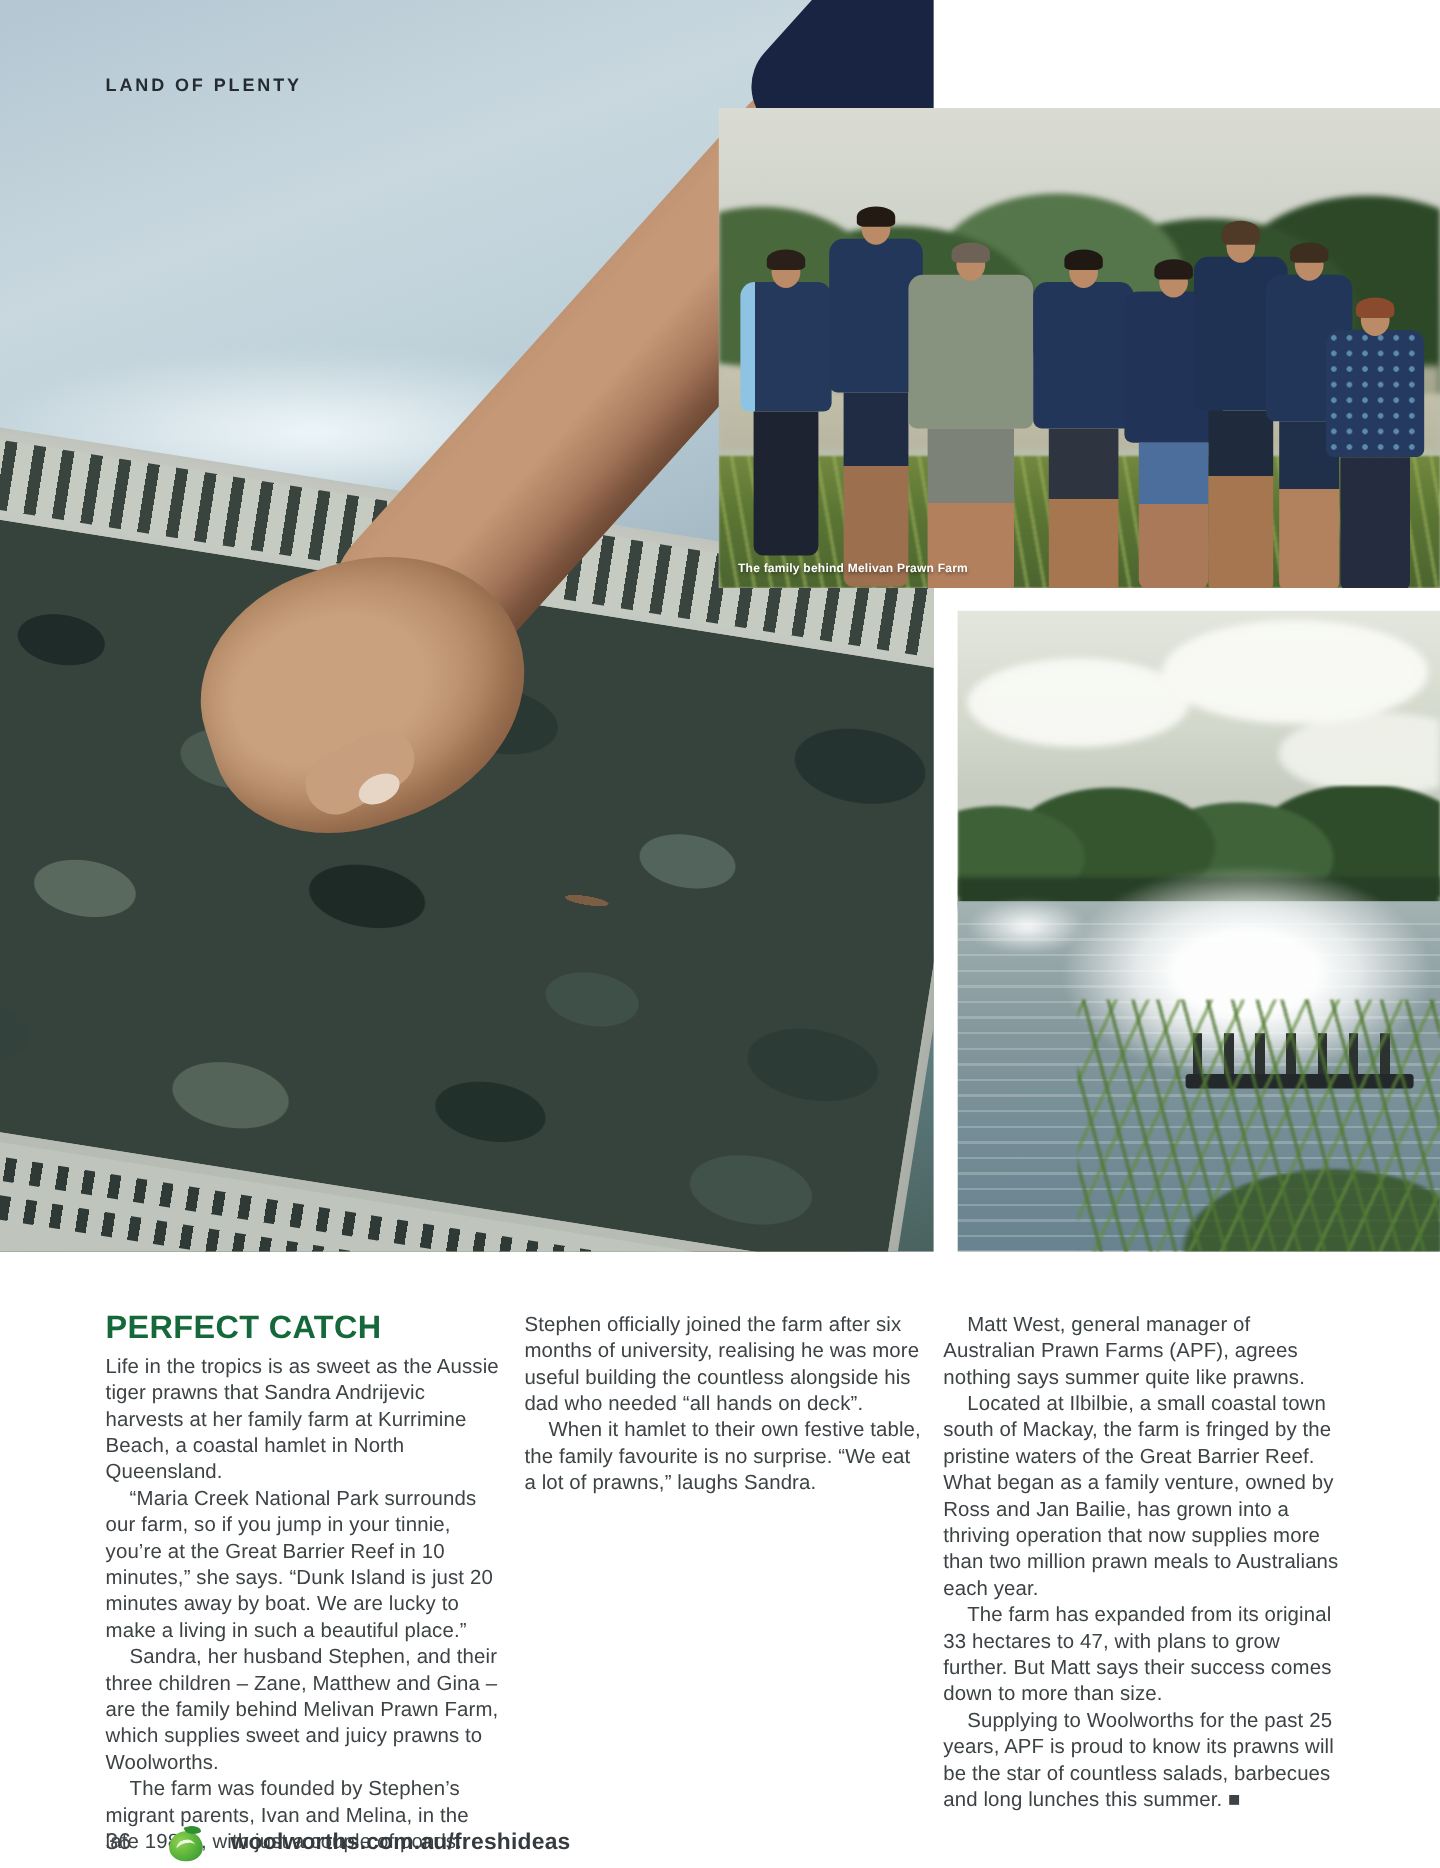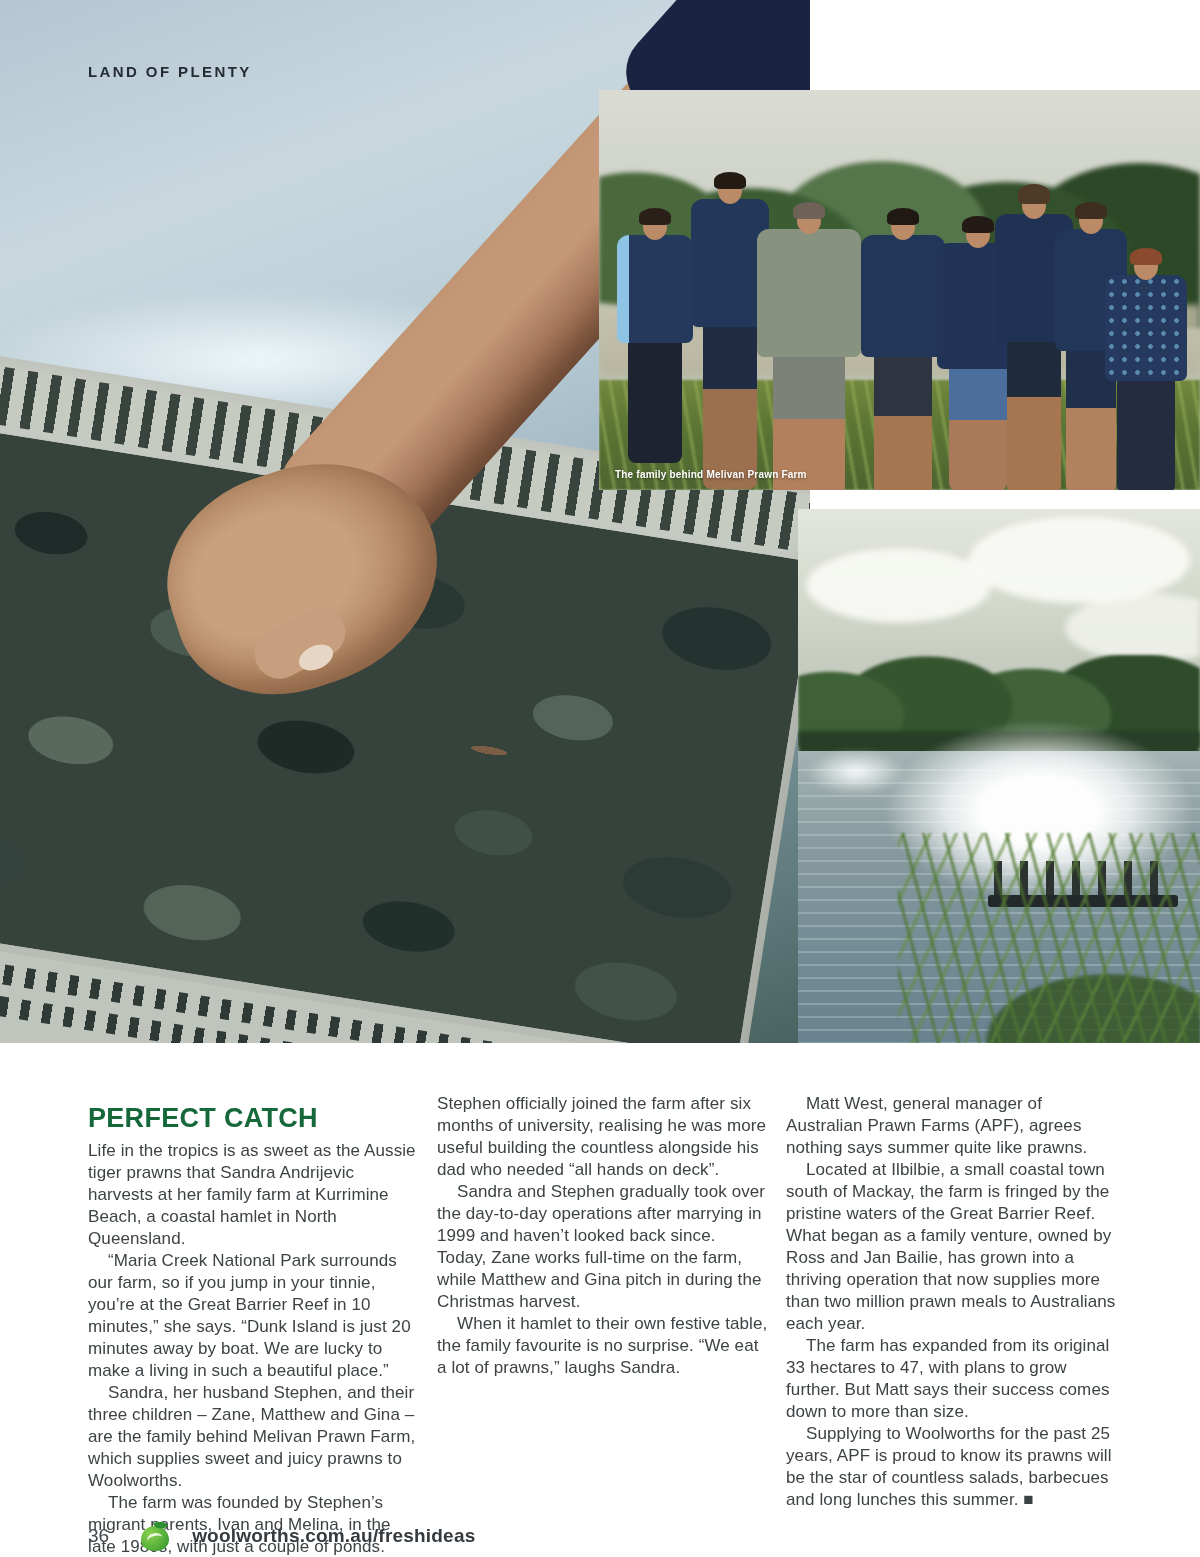--- a/index.html
+++ b/index.html
@@ -1,21 +1,21 @@
 <!DOCTYPE html>
 <html><head>
 <meta charset="utf-8">
 <style>
   html,body{margin:0;padding:0;background:#ffffff;}
   .page{position:relative;width:1200px;height:1557px;background:#ffffff;overflow:hidden;
         font-family:"Liberation Sans",sans-serif;}
 
   
   .photo-main{position:absolute;left:0;top:0;width:778px;height:1043px;overflow:hidden;
-    background:linear-gradient(160deg,#b3c6d2 0%,#c9d8df 20%,#b9cdd6 38%,#9db3bf 55%,#7c98a0 72%,#5e7a7c 88%,#49625f 100%);padding-left:32px;}
+    background:linear-gradient(160deg,#b3c6d2 0%,#c9d8df 20%,#b9cdd6 38%,#9db3bf 55%,#7c98a0 72%,#5e7a7c 88%,#49625f 100%);}
   .pm-streak{position:absolute;left:-20px;top:290px;width:560px;height:140px;
     background:radial-gradient(closest-side,rgba(242,249,251,.95),transparent);filter:blur(8px);}
   .pm-waterdark{position:absolute;left:-40px;top:830px;width:330px;height:240px;background:#3c5a58;
     filter:blur(16px);opacity:.85;}
   .pm-foliage{position:absolute;left:-70px;top:850px;width:380px;height:280px;filter:blur(9px);
     background-image:
       radial-gradient(120px 90px at 20% 40%,#6d8f4b 0 60%,transparent 62%),
       radial-gradient(140px 100px at 55% 70%,#47663c 0 60%,transparent 62%),
       radial-gradient(100px 80px at 80% 30%,#84a55c 0 60%,transparent 62%),
       radial-gradient(120px 90px at 30% 85%,#2f4a30 0 60%,transparent 62%);}
@@ -130,21 +130,21 @@
   .ap-grass{position:absolute;left:100px;bottom:-10px;width:302px;height:220px;filter:blur(1px);
     background-image:
       repeating-linear-gradient(75deg,rgba(78,118,48,.75) 0 3px,transparent 3px 20px),
       repeating-linear-gradient(-65deg,rgba(99,140,62,.65) 0 3px,transparent 3px 24px),
       radial-gradient(200px 110px at 70% 95%,rgba(54,86,38,.85) 0 60%,transparent 63%);}
 
   
   .article{position:absolute;left:0;top:1091px;width:1200px;color:#3d4345;}
   .col{position:absolute;top:0;width:332px;font-size:17px;line-height:22px;letter-spacing:.1px;}
   .col-1{left:88px;} .col-2{left:437px;top:2px;} .col-3{left:786px;top:2px;}
-  .headline{margin:12px 0 7px 0;font-size:27px;line-height:30px;font-weight:800;letter-spacing:.3px;
+  .headline{margin:0 0 7px 0;font-size:27px;line-height:30px;font-weight:800;letter-spacing:.3px;
     color:#15683a;}
   .col p{margin:0;}
   .col p.ind{text-indent:20px;}
 
   
   .footer{position:absolute;left:88px;top:1521px;display:flex;align-items:center;}
   .page-number{font-size:19px;color:#40464a;font-weight:400;}
   .wlogo{position:relative;width:30px;height:30px;display:inline-block;margin-left:32px;}
   .wlogo-apple{position:absolute;left:0;top:5px;width:28px;height:25px;
     background:radial-gradient(circle at 34% 34%,#8ed24f,#57b13a 55%,#2f8f33 100%);
@@ -258,21 +258,20 @@
   <section class="article">
     <div class="col col-1">
       <h1 class="headline">PERFECT CATCH</h1>
       <p>Life in the tropics is as sweet as the Aussie tiger prawns that Sandra Andrijevic harvests at her family farm at Kurrimine Beach, a coastal hamlet in North Queensland.</p>
       <p class="ind">“Maria Creek National Park surrounds our farm, so if you jump in your tinnie, you’re at the Great Barrier Reef in 10 minutes,” she says. “Dunk Island is just 20 minutes away by boat. We are lucky to make a living in such a beautiful place.”</p>
       <p class="ind">Sandra, her husband Stephen, and their three children – Zane, Matthew and Gina – are the family behind Melivan Prawn Farm, which supplies sweet and juicy prawns to Woolworths.</p>
       <p class="ind">The farm was founded by Stephen’s migrant parents, Ivan and Melina, in the late 1980s, with just a couple of ponds.</p>
     </div>
     <div class="col col-2">
       <p>Stephen officially joined the farm after six months of university, realising he was more useful building the countless alongside his dad who needed “all hands on deck”.</p>
-      <p class="ind">Sandra and Stephen gradually took over the day-to-day operations after marrying in 1999 and haven’t looked back since. Today, Zane works full-time on the farm, while Matthew and Gina pitch in during the Christmas harvest.</p>
       <p class="ind">When it hamlet to their own festive table, the family favourite is no surprise. “We eat a lot of prawns,” laughs Sandra.</p>
     </div>
     <div class="col col-3">
       <p class="ind">Matt West, general manager of Australian Prawn Farms (APF), agrees nothing says summer quite like prawns.</p>
       <p class="ind">Located at Ilbilbie, a small coastal town south of Mackay, the farm is fringed by the pristine waters of the Great Barrier Reef. What began as a family venture, owned by Ross and Jan Bailie, has grown into a thriving operation that now supplies more than two million prawn meals to Australians each year.</p>
       <p class="ind">The farm has expanded from its original 33 hectares to 47, with plans to grow further. But Matt says their success comes down to more than size.</p>
       <p class="ind">Supplying to Woolworths for the past 25 years, APF is proud to know its prawns will be the star of countless salads, barbecues and long lunches this summer. ■</p>
     </div>
   </section>
 

